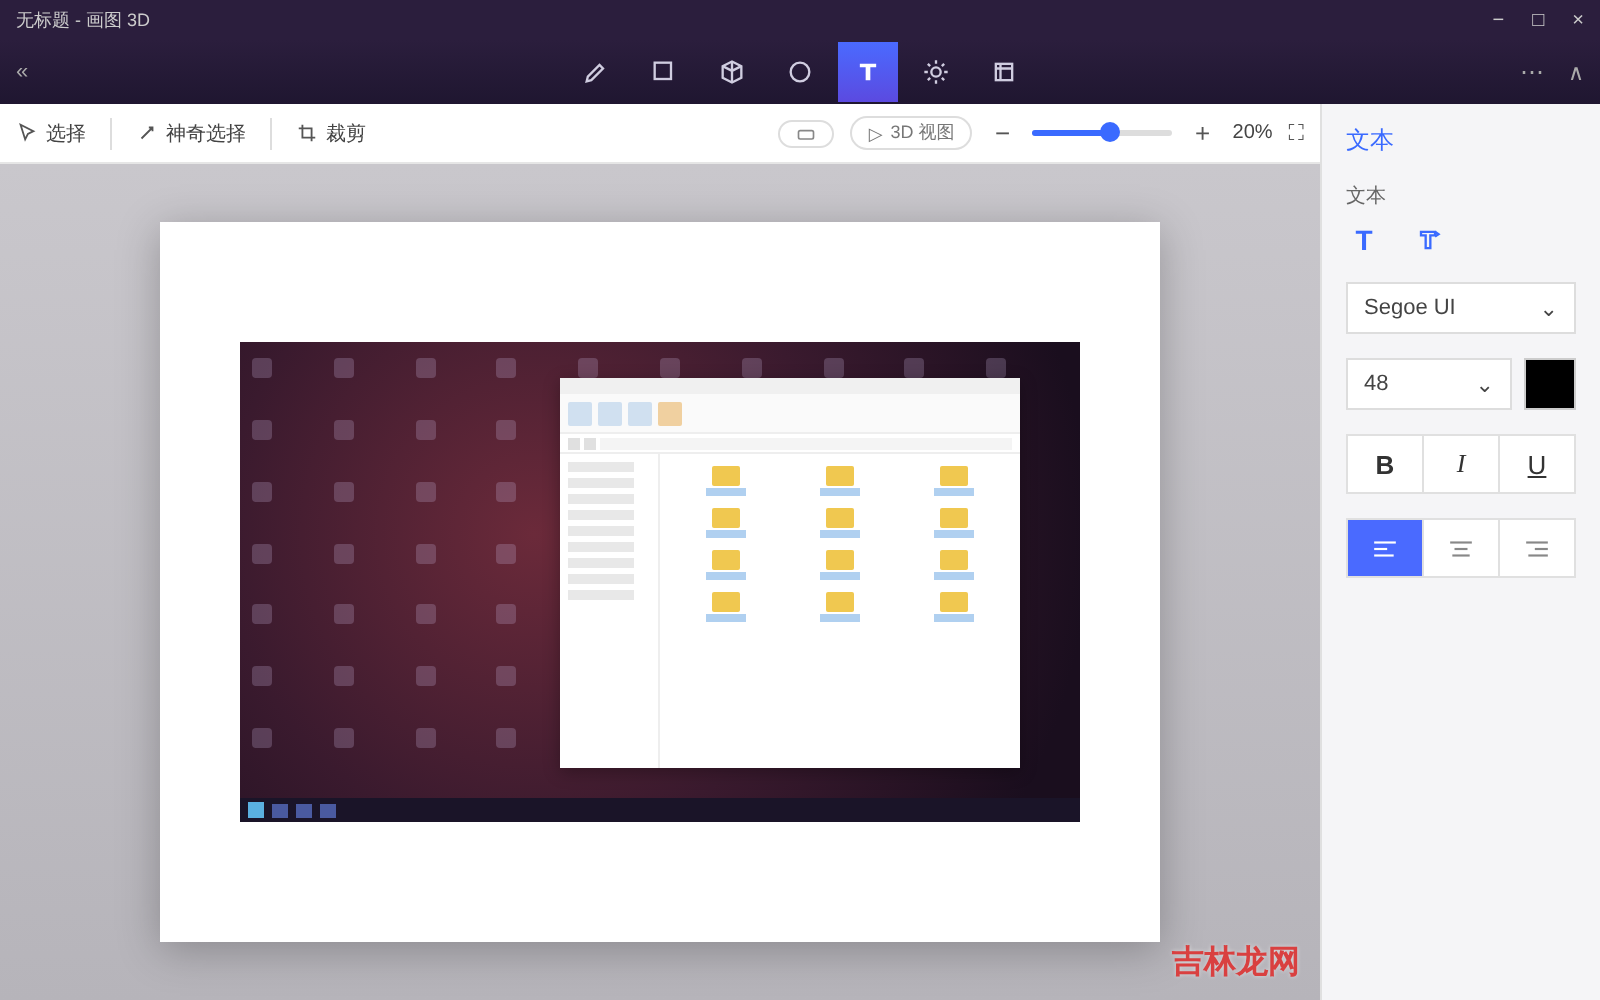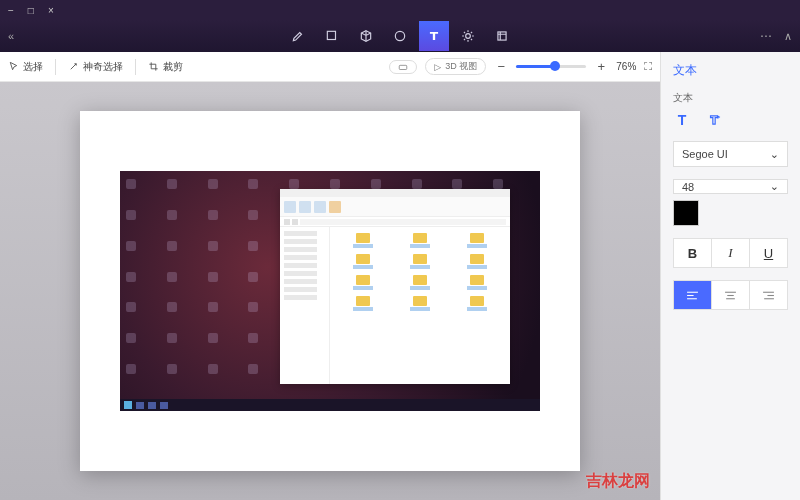--- a/index.html
+++ b/index.html
@@ -56,21 +56,21 @@
     .exp-fico { width: 14px; height: 10px; background: #f0c850; border-radius: 1px; }
     .exp-fname { width: 20px; height: 4px; background: #b0d0f0; }
     
     .right-panel { width: 140px; background: #f5f5f7; border-left: 1px solid #e0e0e0; padding: 10px 12px; display: flex; flex-direction: column; gap: 12px; font-size: 11px; color: #333; }
     .rp-title { color: #3a6aff; font-size: 12px; font-weight: 500; }
     .rp-label { font-size: 10px; color: #666; }
     .text-modes { display: flex; gap: 14px; }
     .tm { width: 18px; height: 18px; display: flex; align-items: center; justify-content: center; font-size: 14px; color: #3a6aff; border: 1px solid transparent; cursor: pointer; }
     .tm svg { width: 14px; height: 14px; }
     .dropdown { height: 26px; background: #fff; border: 1px solid #ddd; display: flex; align-items: center; justify-content: space-between; padding: 0 8px; font-size: 11px; color: #444; cursor: pointer; }
-    .size-row { display: flex; gap: 6px; flex-direction: column; }
+    .size-row { display: flex; gap: 6px; }
     .size-dd { flex: 1; }
     .swatch { width: 26px; height: 26px; background: #000; border: 1px solid #ccc; cursor: pointer; }
     .style-row { display: flex; }
     .style-btn { flex: 1; height: 30px; background: #fff; border: 1px solid #e0e0e0; display: flex; align-items: center; justify-content: center; font-size: 13px; cursor: pointer; }
     .style-btn + .style-btn { border-left: none; }
     .style-btn.bold { font-weight: 700; }
     .style-btn.italic { font-style: italic; font-family: serif; }
     .style-btn.under { text-decoration: underline; }
     .align-row { display: flex; }
     .align-btn { flex: 1; height: 30px; background: #fff; border: 1px solid #e0e0e0; display: flex; align-items: center; justify-content: center; cursor: pointer; }
@@ -80,20 +80,21 @@
     .align-btn.active svg line { stroke: #fff; }
     
     .watermark { position: absolute; right: 10px; bottom: 8px; color: #d94040; font-size: 16px; font-weight: 700; text-shadow: 0 0 2px rgba(255,255,255,0.5); }
     
     .left-col { flex: 1; display: flex; flex-direction: column; }
   </style>
 </head>
 <body>
 
 <div class="titlebar">
+  <span class="titlebar-title">无标题 - 画图 3D</span>
   <div class="win-controls">
     <span>−</span>
     <span>□</span>
     <span>×</span>
   </div>
 </div>
 
 <div class="main-toolbar">
   <span class="expand-btn">«</span>
   <div class="tool-btn">
@@ -173,21 +174,21 @@
         <div class="pill">
           <span>▷</span>
           <span>3D 视图</span>
         </div>
         <span class="zoom-btn">−</span>
         <div class="slider">
           <div class="slider-fill"></div>
           <div class="slider-thumb"></div>
         </div>
         <span class="zoom-btn">+</span>
-        <span class="zoom-pct">76%</span>
+        <span class="zoom-pct">20%</span>
         <span class="fit-icon">⛶</span>
       </div>
     </div>
 
     <div class="canvas-wrap">
       <div class="canvas">
         <div class="screenshot">
           <div class="desktop-icons">
             <div class="di"></div>
               <div class="di"></div>

